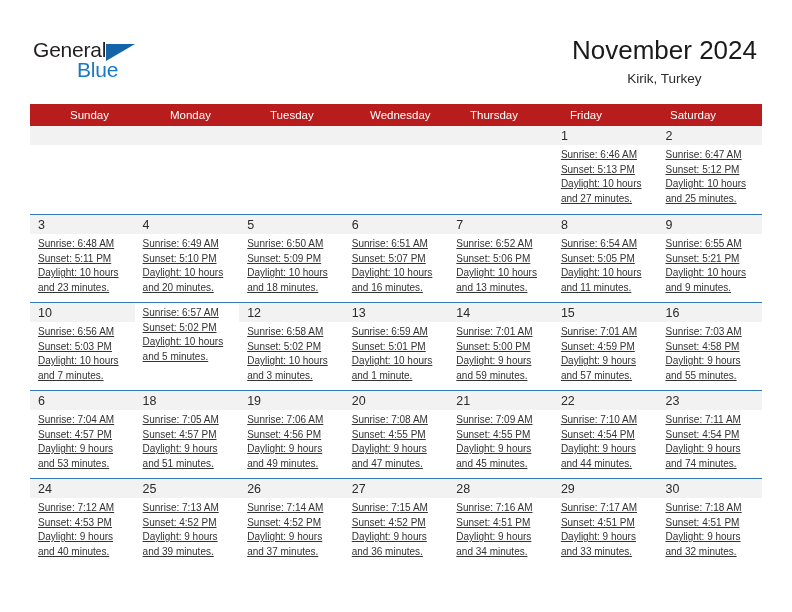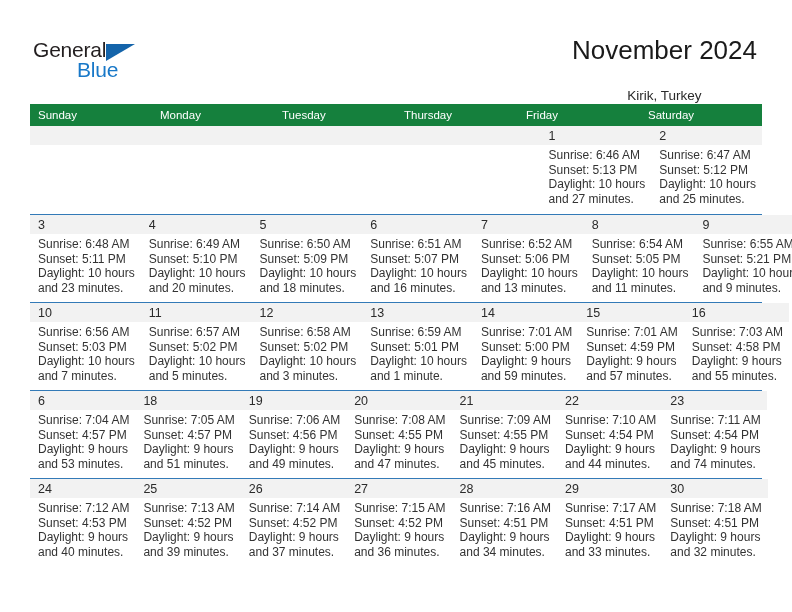--- a/index.html
+++ b/index.html
@@ -73,35 +73,36 @@
     font-size: 26px;
     color: #1a1a1a;
     font-weight: normal;
     line-height: 32px;
     white-space: nowrap;
   }
   .cal-subtitle {
     font-size: 13.5px;
     color: #2b2b2b;
     line-height: 20px;
-    margin-top: 20px;
+    margin-top: 3px;
     white-space: nowrap;
   }
 
   
   .calendar {
     position: absolute;
     left: 30px;
     top: 104px;
     width: 732px;
   }
   .weekday-row {
     display: flex;
-    background: #15803d;
+    background: #b91c1c;
     height: 22px;
+    padding-left: 32px;
   }
   .weekday {
     flex: 1 1 0;
     color: #ffffff;
     font-size: 11.5px;
     line-height: 22px;
     padding-left: 8px;
     box-sizing: border-box;
     white-space: nowrap;
   }
@@ -126,23 +127,24 @@
     box-sizing: border-box;
   }
   .day-num {
     font-size: 12.5px;
     color: #2b2b2b;
     line-height: 19px;
     padding-left: 8px;
   }
   .day-info {
     padding: 3px 6px 0 8px;
-    font-size: 12px;
+    font-size: 10px;
     line-height: 14.6px;
     color: #333333;
+    text-decoration: underline;
   }
   .day-info div {
     white-space: nowrap;
   }
   .day-cell.empty .day-num-band {
     background: #f2f2f2;
   }
 </style>
 </head>
 <body>
@@ -163,20 +165,21 @@
     </div>
 
   </div>
 
   <div class="calendar">
 
     <div class="weekday-row">
       <div class="weekday">Sunday</div>
       <div class="weekday">Monday</div>
       <div class="weekday">Tuesday</div>
+      <div class="weekday">Wednesday</div>
       <div class="weekday">Thursday</div>
       <div class="weekday">Friday</div>
       <div class="weekday">Saturday</div>
     </div>
 
     <div class="week-row first">
       <div class="day-cell empty">
           <div class="day-num-band"><span class="day-num"></span></div>
           <div class="day-info">
             <div></div>
@@ -311,21 +314,20 @@
       <div class="day-cell">
           <div class="day-num-band"><span class="day-num">10</span></div>
           <div class="day-info">
             <div>Sunrise: 6:56 AM</div>
             <div>Sunset: 5:03 PM</div>
             <div>Daylight: 10 hours</div>
             <div>and 7 minutes.</div>
           </div>
         </div>
       <div class="day-cell">
-          <div class="day-num-band"><span class="day-num">11</span></div>
           <div class="day-info">
             <div>Sunrise: 6:57 AM</div>
             <div>Sunset: 5:02 PM</div>
             <div>Daylight: 10 hours</div>
             <div>and 5 minutes.</div>
           </div>
         </div>
       <div class="day-cell">
           <div class="day-num-band"><span class="day-num">12</span></div>
           <div class="day-info">

